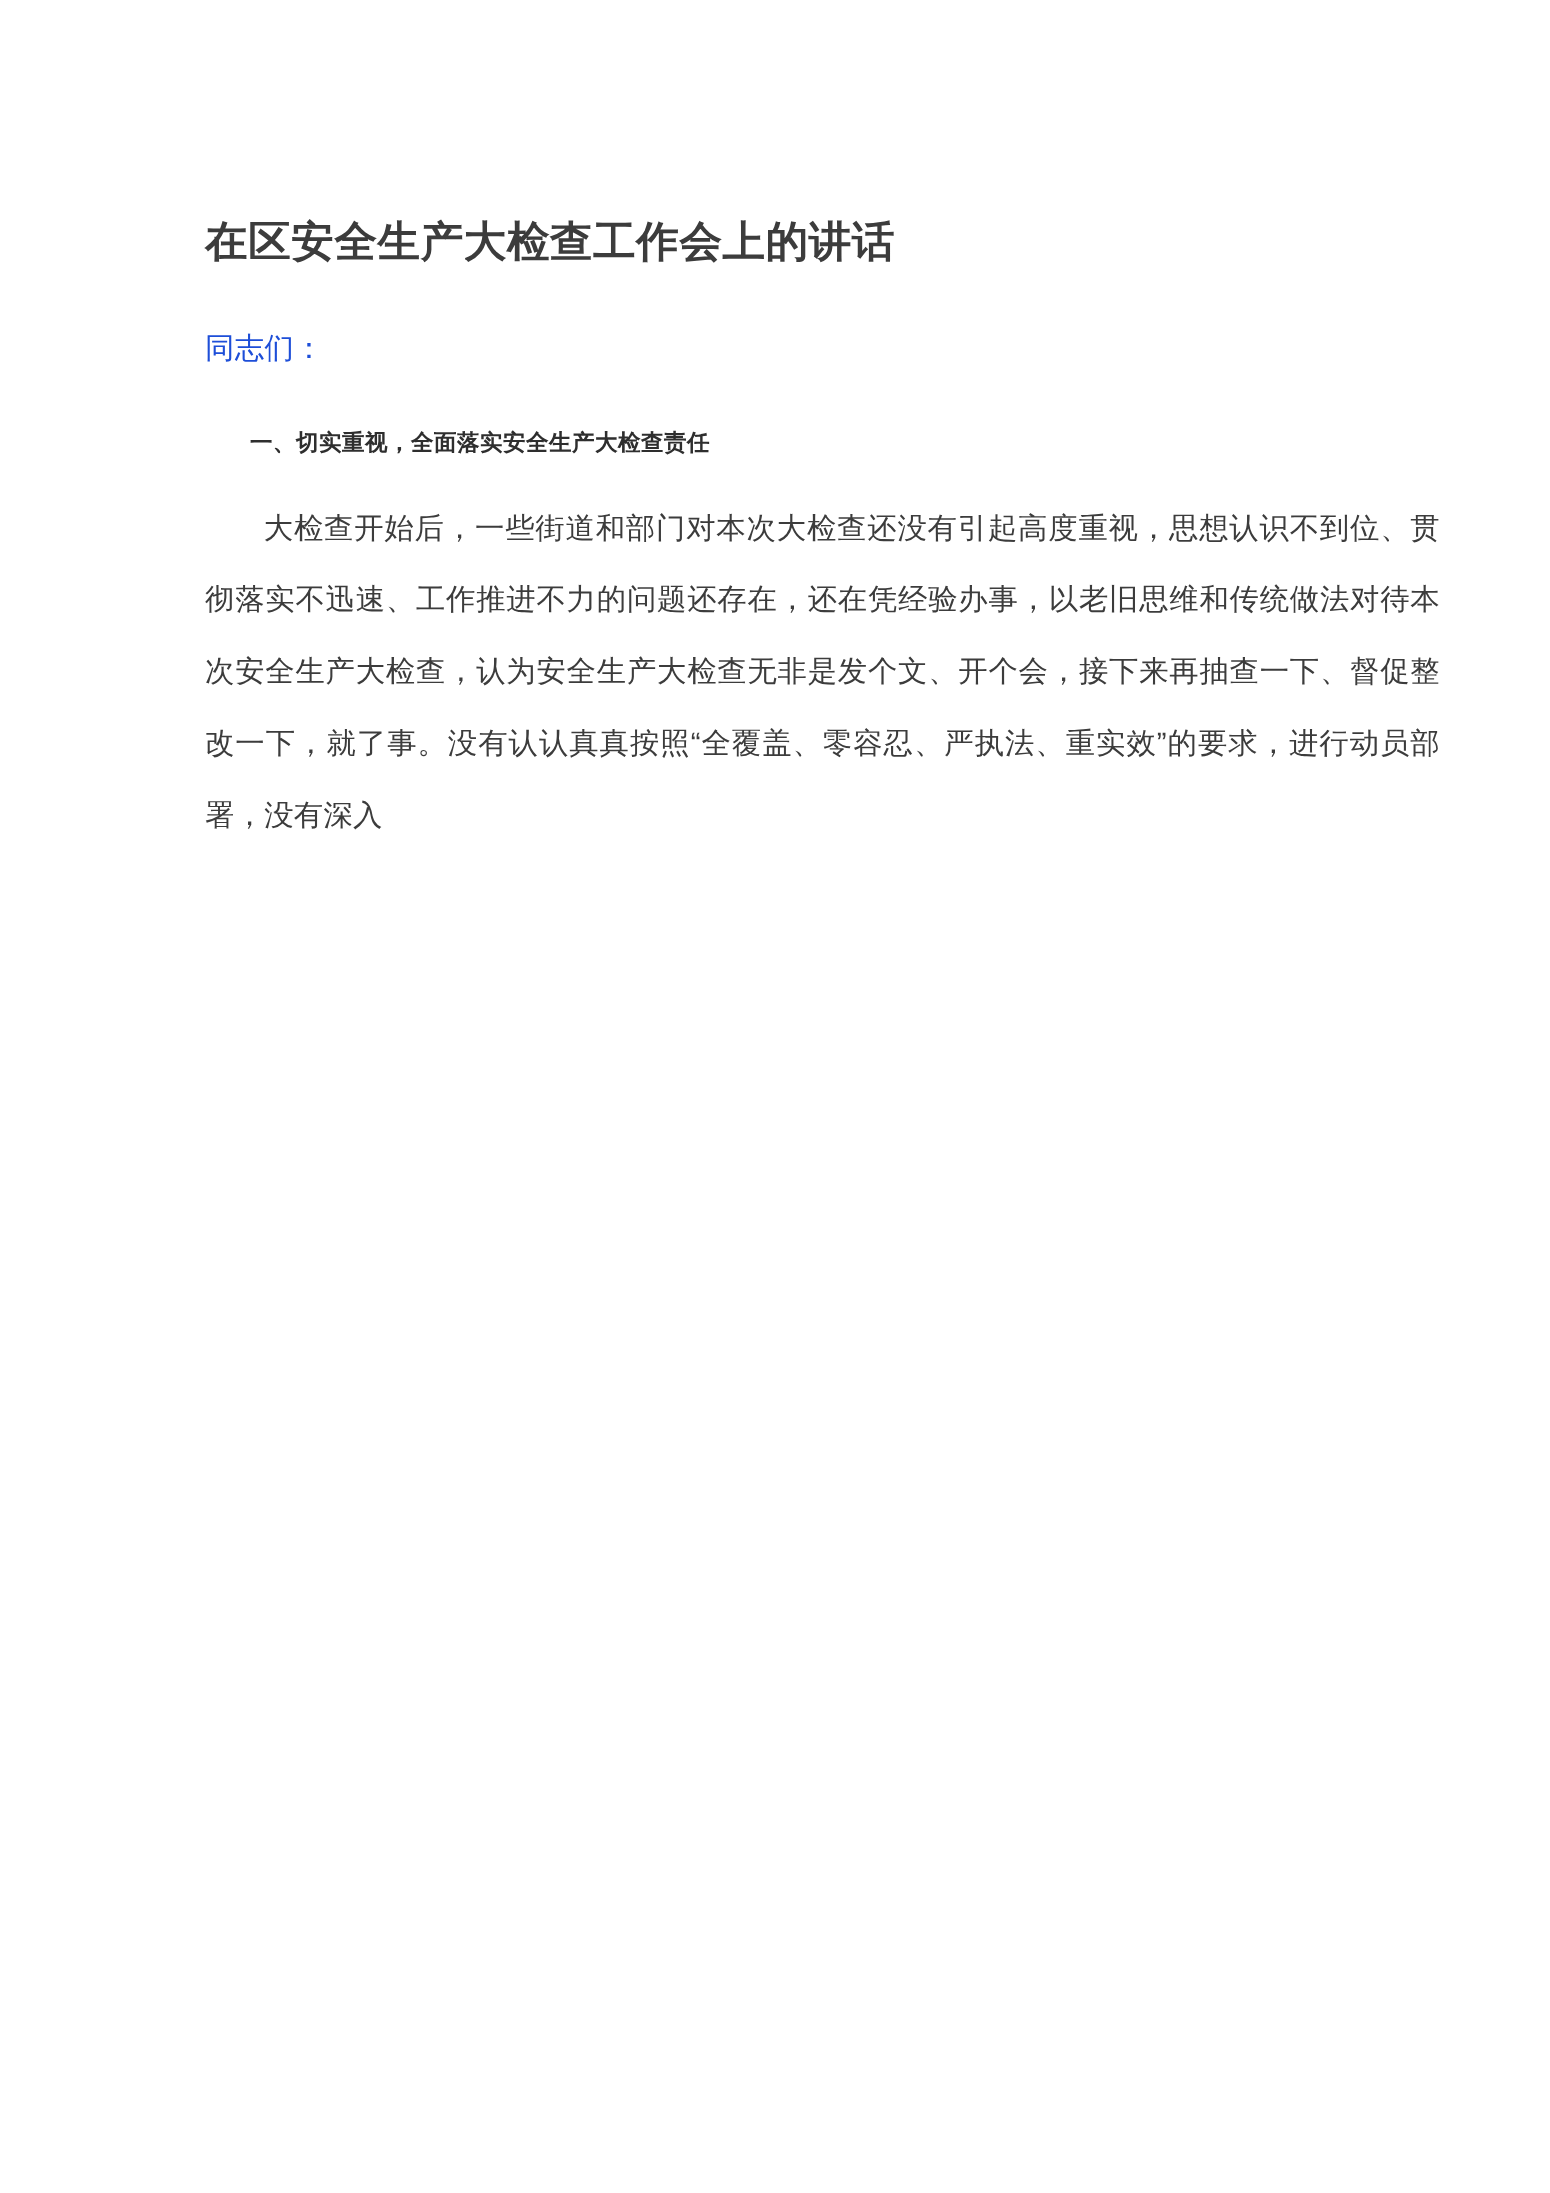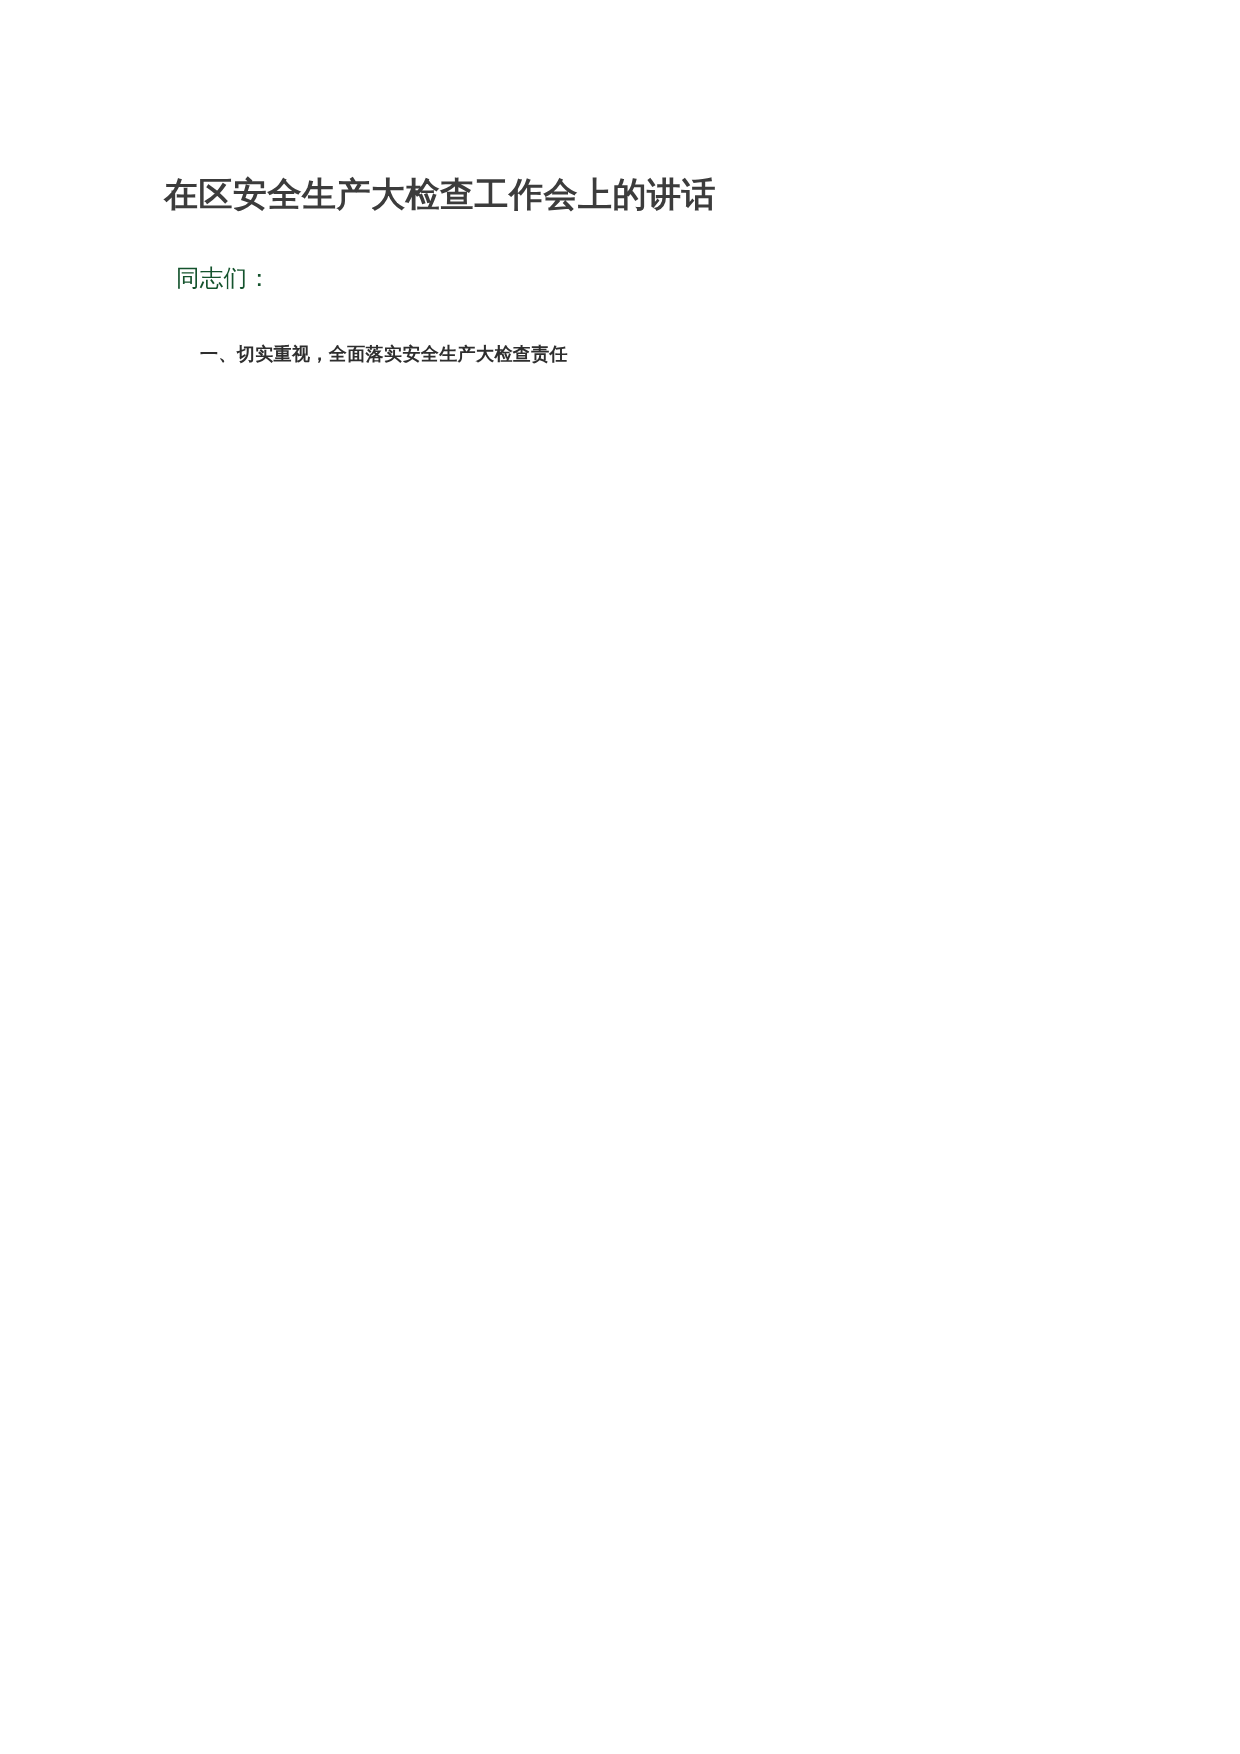--- a/index.html
+++ b/index.html
@@ -25,23 +25,23 @@
     font-size: 34px;
     font-weight: 600;
     color: #3c3c3c;
     line-height: 52px;
     letter-spacing: 0.5px;
     margin: 0 0 36px 0;
     text-align: left;
   }
   .salutation {
     font-size: 23.5px;
-    color: #14532d;
+    color: #1d4ed8;
     line-height: 44px;
-    margin: 0 0 26px 12px;
+    margin: 0 0 26px 0;
     letter-spacing: 0.3px;
   }
   .para {
     font-size: 23.5px;
     color: #3c3c3c;
     line-height: 57.5px;
     margin: 0 0 0 0;
     text-align: justify;
     text-justify: inter-ideograph;
     text-indent: 2em;
@@ -67,14 +67,15 @@
   <h1 class="doc-title">在区安全生产大检查工作会上的讲话</h1>
 
   <p class="salutation">同志们：</p>
 
 
   <p class="section-heading">一、切实重视，全面落实安全生产大检查责任</p>
 
 
   <div class="gap-sm"></div>
 
+  <p class="para">大检查开始后，一些街道和部门对本次大检查还没有引起高度重视，思想认识不到位、贯彻落实不迅速、工作推进不力的问题还存在，还在凭经验办事，以老旧思维和传统做法对待本次安全生产大检查，认为安全生产大检查无非是发个文、开个会，接下来再抽查一下、督促整改一下，就了事。没有认认真真按照“全覆盖、零容忍、严执法、重实效”的要求，进行动员部署，没有深入</p>
 
 </div>
 
 </body></html>

